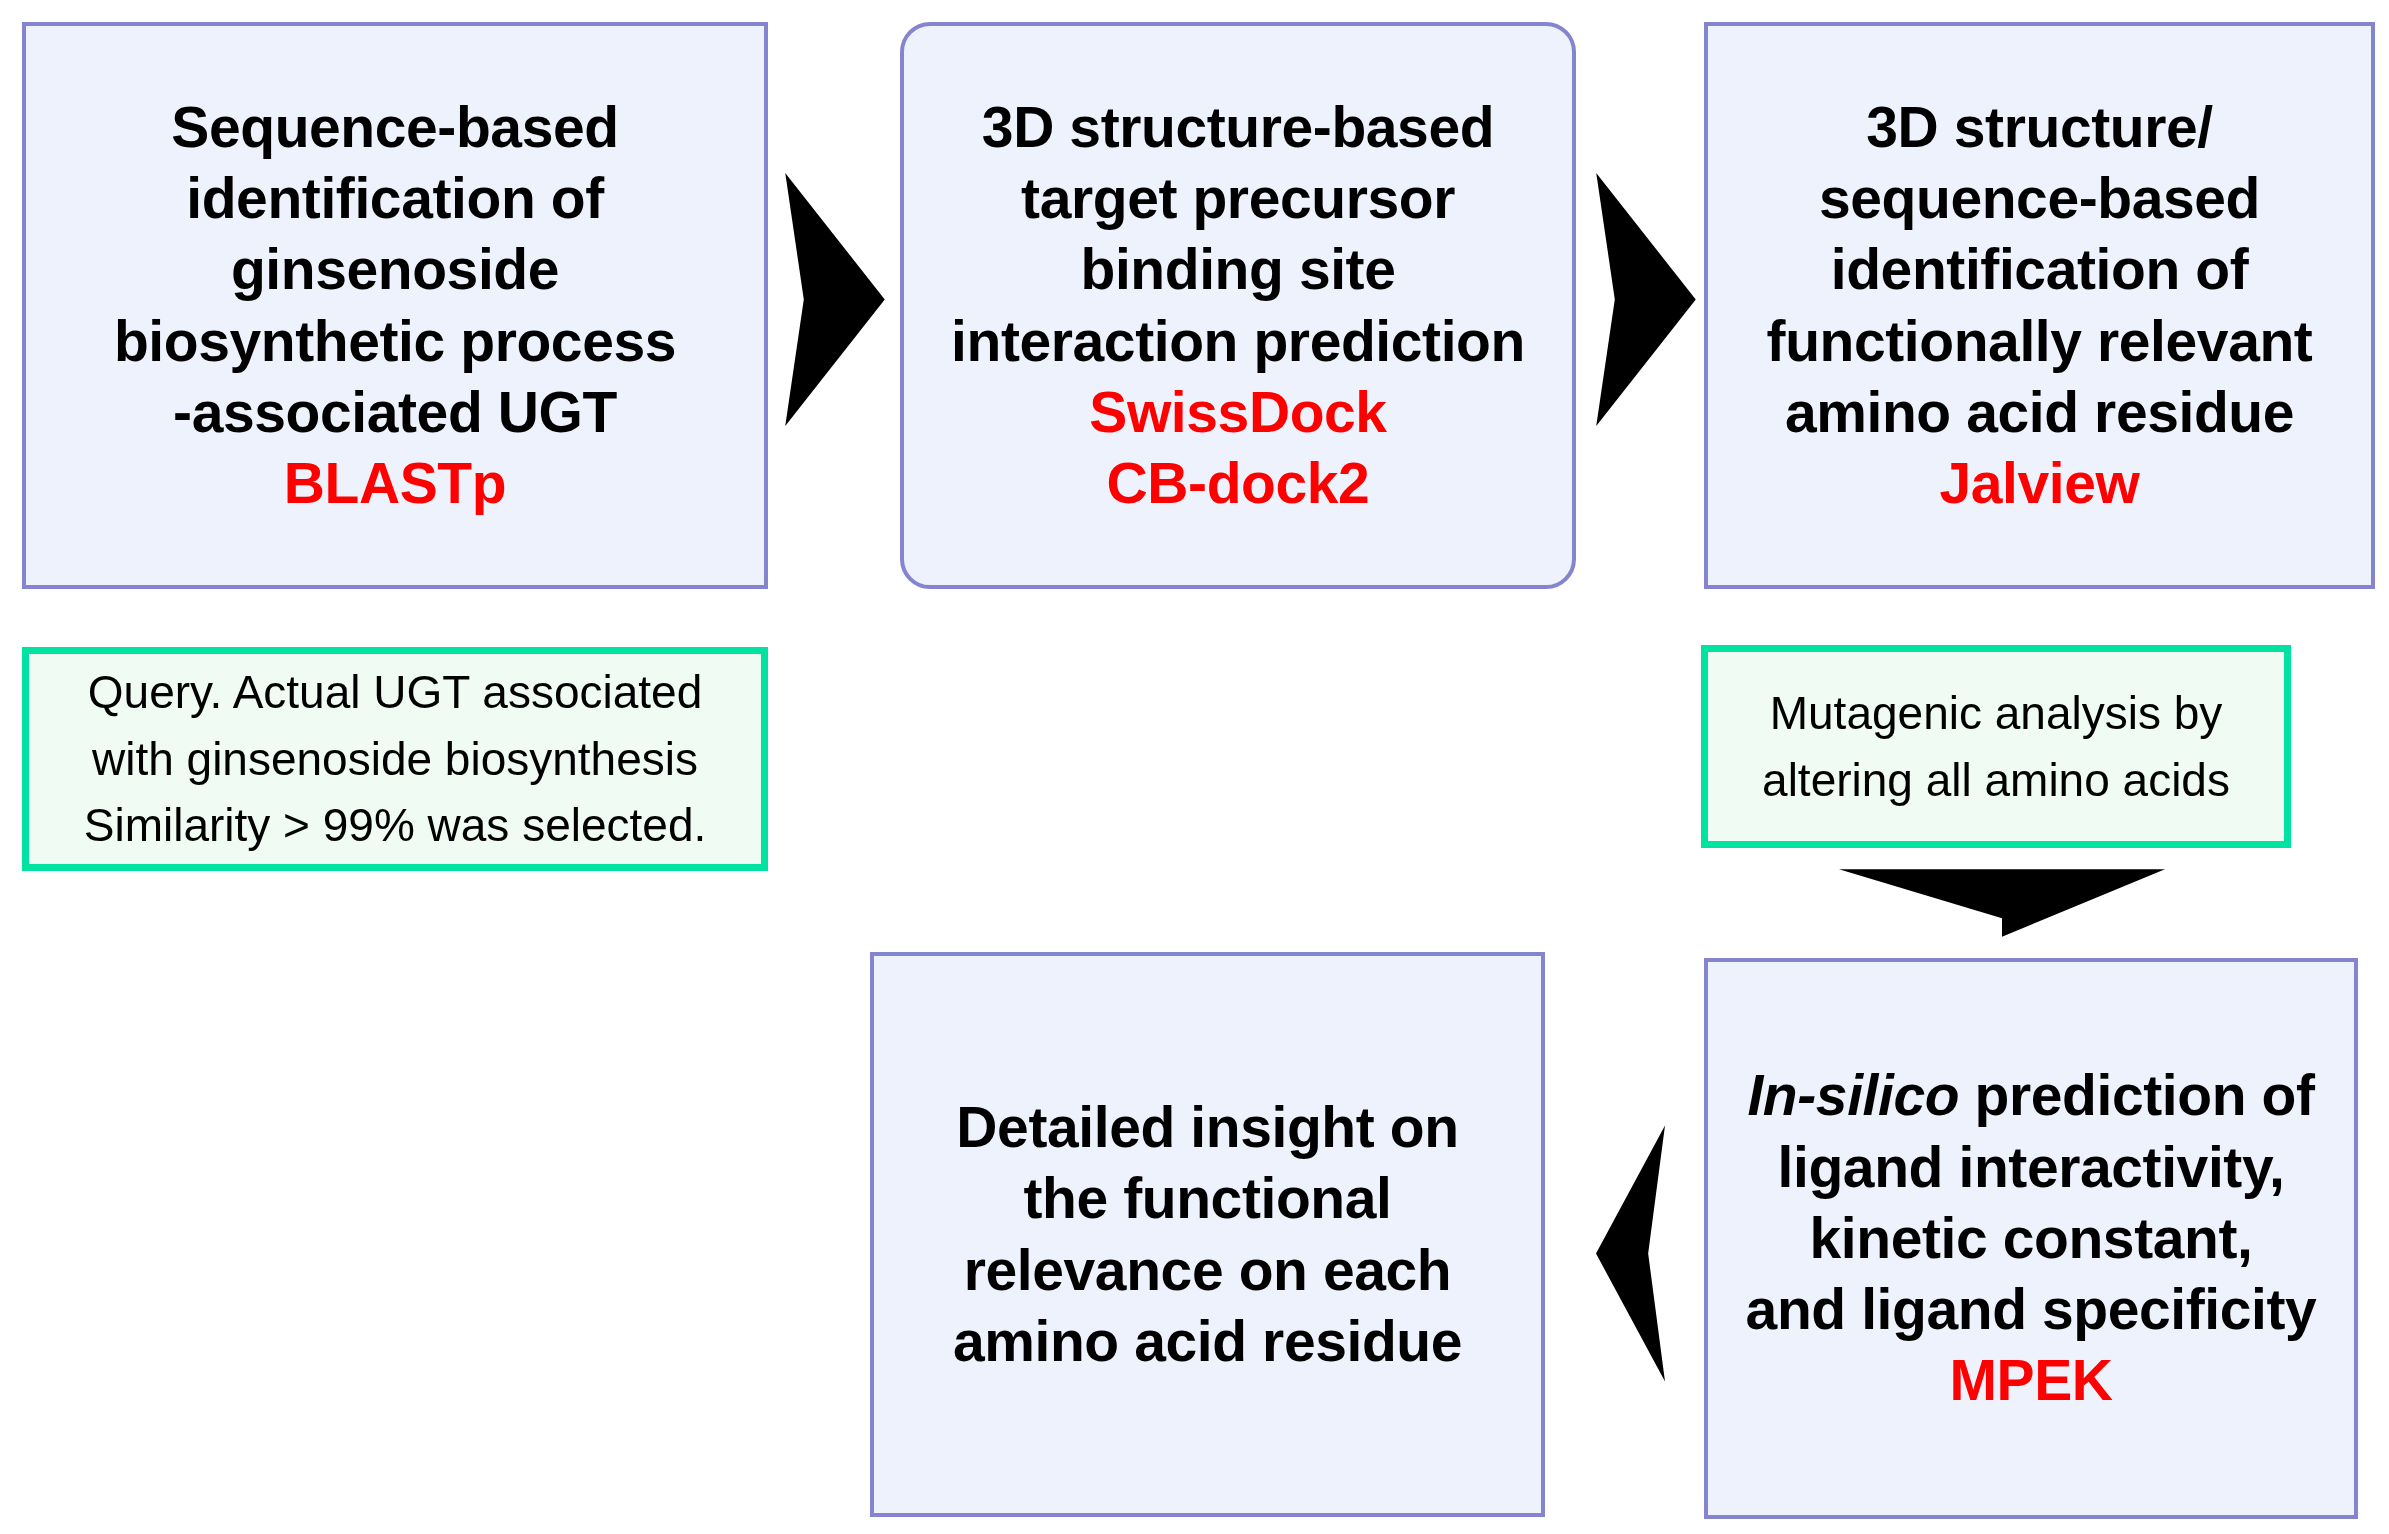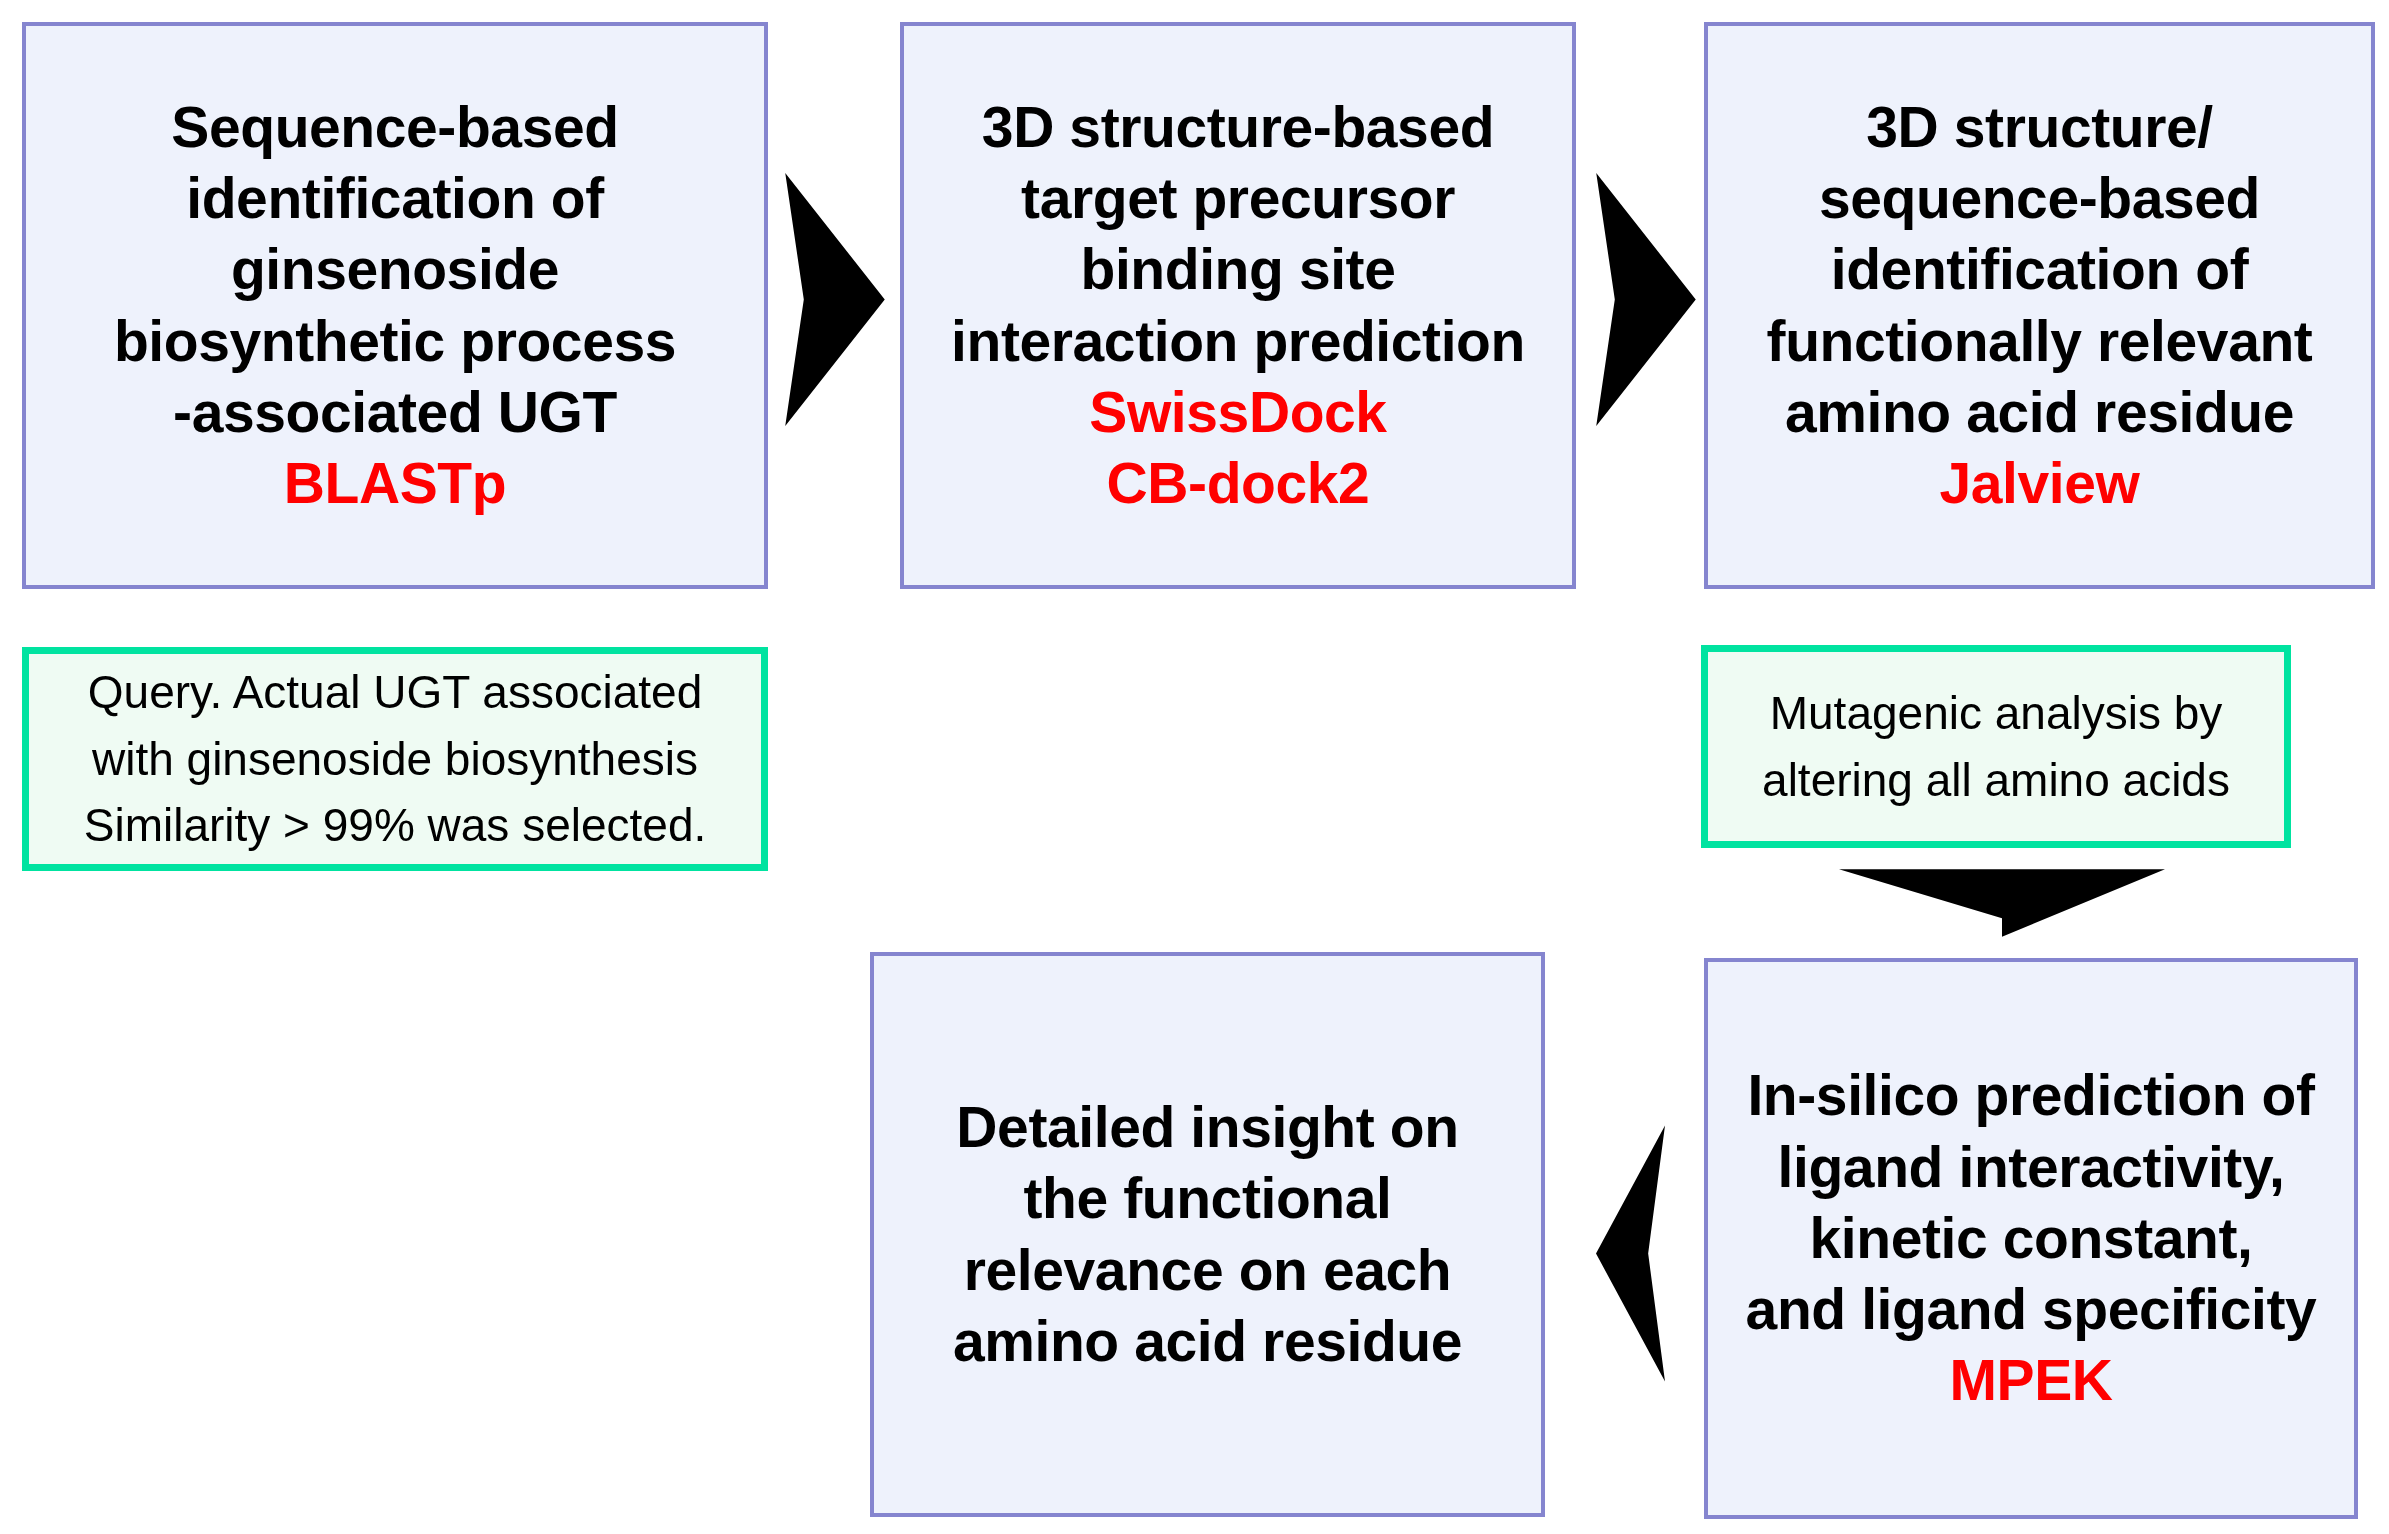--- a/index.html
+++ b/index.html
@@ -45,20 +45,21 @@
   }
   .proc .tool {
     font-weight: bold;
     color: #ff0000;
     font-size: 57px;
     line-height: 1.25;
     letter-spacing: -0.4px;
     white-space: nowrap;
   }
   .proc .italic {
+    font-style: italic;
   }
   .note .nline {
     font-weight: normal;
     color: #000000;
     font-size: 46px;
     line-height: 1.45;
     white-space: nowrap;
   }
   .arrow {
     position: absolute;
@@ -79,21 +80,21 @@
     <div class="line">-associated UGT</div>
     <div class="tool">BLASTp</div>
   </div>
 
   <div class="arrow" style="left:785px; top:173px; width:100px; height:253px;">
     <svg width="100" height="253" viewBox="0 0 118 300" aria-hidden="true">
       <polygon points="0,0 118,150 0,300 22,150" fill="#000000"></polygon>
     </svg>
   </div>
 
-  <div class="node proc" style="left:900px; top:22px; width:676px; height:567px;">
+  <div class="node proc" style="left:900px; top:22px; width:676px; height:567px;border-radius:30px;">
     <div class="line">3D structure-based</div>
     <div class="line">target precursor</div>
     <div class="line">binding site</div>
     <div class="line">interaction prediction</div>
     <div class="tool">SwissDock</div>
     <div class="tool">CB-dock2</div>
   </div>
 
   <div class="arrow" style="left:1596px; top:173px; width:100px; height:253px;">
     <svg width="100" height="253" viewBox="0 0 118 300" aria-hidden="true">

